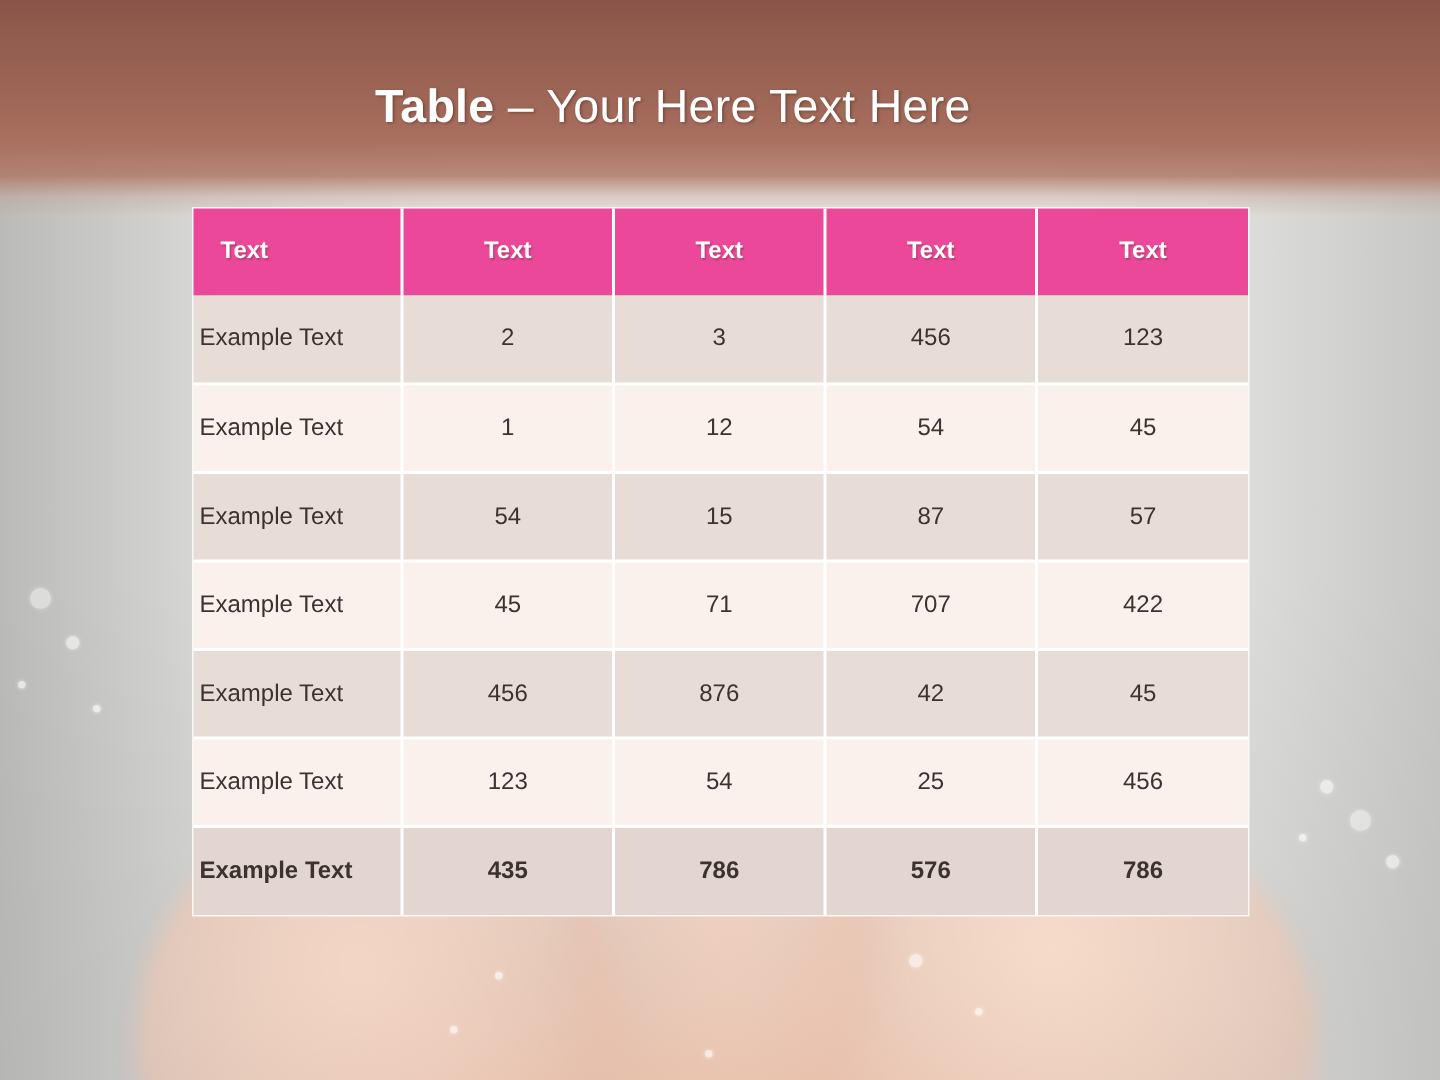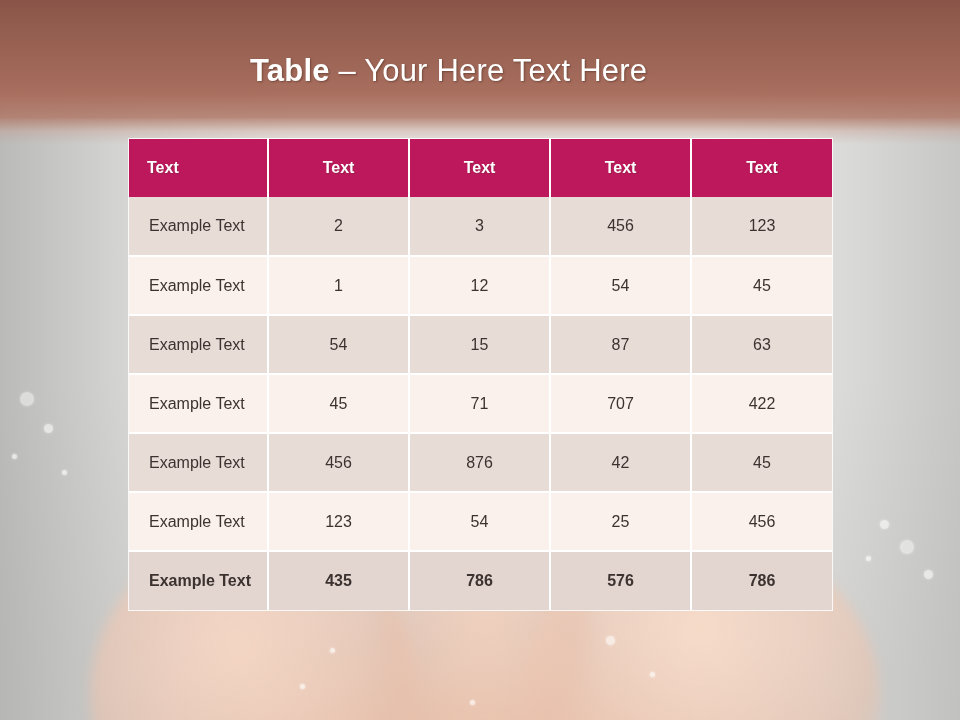--- a/index.html
+++ b/index.html
@@ -82,41 +82,41 @@
   }
   table { width: 100%; border-collapse: collapse; table-layout: fixed; }
   col.c0 { width: 139px; }
   col.c1 { width: 141px; }
   col.c2 { width: 141px; }
   col.c3 { width: 141px; }
   col.c4 { width: 141px; }
 
   thead th {
     height: 58px;
-    background: #be185d;
+    background: #ec4899;
     color: #ffffff;
     font-size: 16px;
     font-weight: bold;
     text-align: center;
     border-right: 2px solid #ffffff;
     text-shadow: 1px 1px 1px rgba(90,50,40,0.35);
   }
   thead th:last-child { border-right: none; }
   thead th.first { text-align: left; padding-left: 18px; }
 
   tbody td {
     height: 59px;
     font-size: 16px;
     color: #3c3330;
     text-align: center;
     border-right: 2px solid #ffffff;
     border-bottom: 2px solid #ffffff;
   }
   tbody td:last-child { border-right: none; }
-  tbody td.first { text-align: left; padding-left: 20px; }
+  tbody td.first { text-align: left; padding-left: 4px; }
   tbody tr.dark td { background: #e8dcd7; }
   tbody tr.light td { background: #faf0ec; }
   tbody tr.total td { background: #e3d5cf; font-weight: bold; }
   tbody tr:last-child td { border-bottom: none; }
 </style>
 </head>
 <body>
 
 <div id="slide">
 
@@ -178,21 +178,21 @@
           <td>1</td>
           <td>12</td>
           <td>54</td>
           <td>45</td>
         </tr>
         <tr class="dark">
           <td class="first">Example Text</td>
           <td>54</td>
           <td>15</td>
           <td>87</td>
-          <td>63</td>
+          <td>57</td>
         </tr>
         <tr class="light">
           <td class="first">Example Text</td>
           <td>45</td>
           <td>71</td>
           <td>707</td>
           <td>422</td>
         </tr>
         <tr class="dark">
           <td class="first">Example Text</td>

